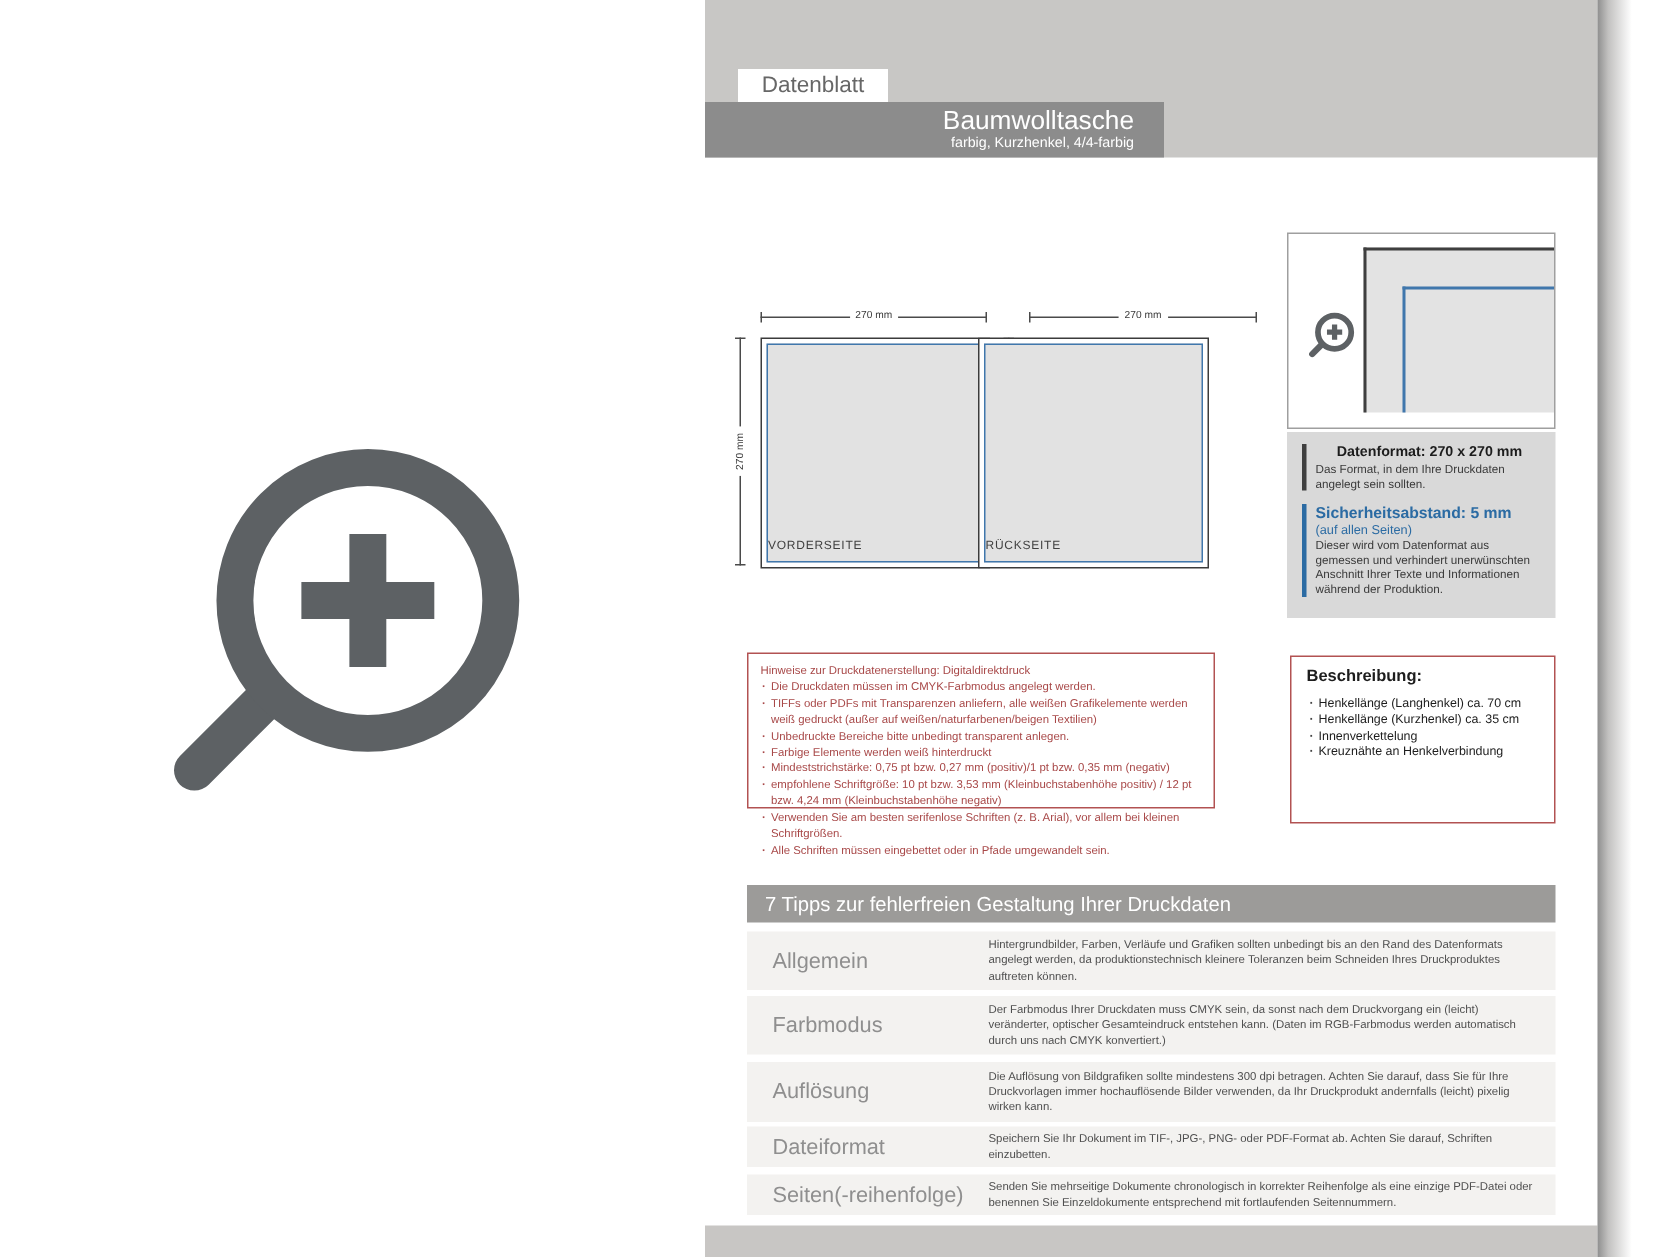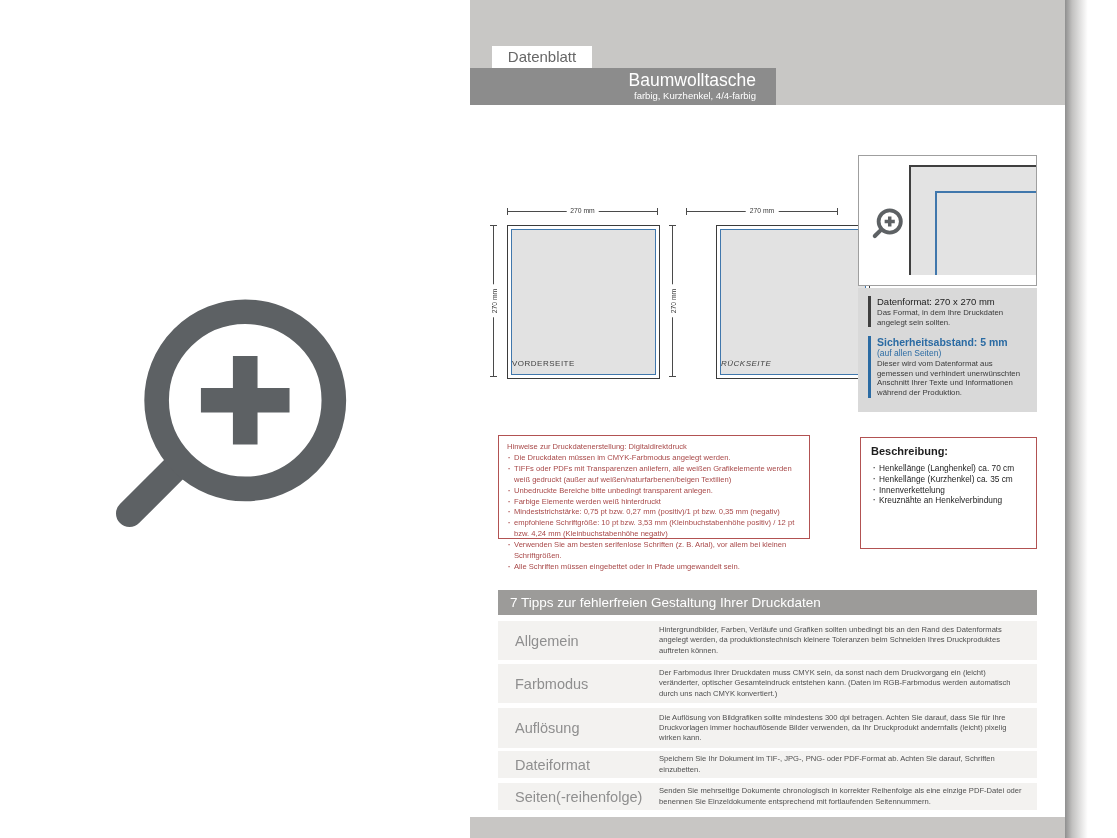--- a/index.html
+++ b/index.html
@@ -50,21 +50,21 @@
   .preview .corner-blue{position:absolute;left:24px;top:24px;right:0;bottom:0;
       border-top:2px solid #4077ac;border-left:2px solid #4077ac;}
   .preview .mini-mag{position:absolute;left:12px;top:50px;width:33px;height:36px;cursor:pointer;}
 
   
   .infobox{position:absolute;left:858px;top:288px;width:179px;height:124px;background:#d9d9d9;
       box-sizing:border-box;padding:8px 8px 0 10px;}
   .infoblock{padding-left:6px;}
   .infoblock.dark{border-left:3px solid #3f3f3f;}
   .infoblock.blue{border-left:3px solid #2b6ba3;margin-top:9px;}
-  .info-h1{font-size:9.5px;font-weight:normal;color:#1c1c1c;line-height:11px;}
+  .info-h1{font-size:9.5px;font-weight:bold;color:#1c1c1c;line-height:11px;text-align:center;}
   .info-h2{font-size:10.5px;font-weight:bold;color:#2b6ba3;line-height:12px;}
   .info-sub{font-size:8.5px;color:#2b6ba3;line-height:10px;}
   .info-p{font-size:7.8px;color:#3a3a3a;line-height:9.6px;margin-top:1px;}
 
   
   .hinweise{position:absolute;left:498px;top:435px;width:312px;height:104px;
       border:1px solid #b25252;box-sizing:border-box;padding:6px 6px 0 8px;
       color:#a84848;font-size:7.6px;line-height:10.9px;}
   .hint-title{margin-bottom:0px;}
   .hint-item{position:relative;padding-left:7px;}
@@ -138,21 +138,21 @@
       <div class="tick l"></div>
       <div class="tick r"></div>
     <span class="lbl">270 mm</span>
   </div>
   <div class="dim-v" style="left:669px;top:225px;height:152px;">
     <div class="line"></div>
       <div class="tick t"></div>
       <div class="tick b"></div>
     <span class="lbl">270 mm</span>
   </div>
-  <div class="square" style="left:716px;top:225px;width:152px;height:152px;font-style:italic;">
+  <div class="square" style="left:652px;top:225px;width:152px;height:152px;">
     <div class="square-inner">
       <div class="square-label">RÜCKSEITE</div>
     </div>
   </div>
 
   <div class="preview">
     <div class="corner">
       <div class="corner-blue"></div>
     </div>
     <svg class="mini-mag" viewBox="0 0 104 104">

